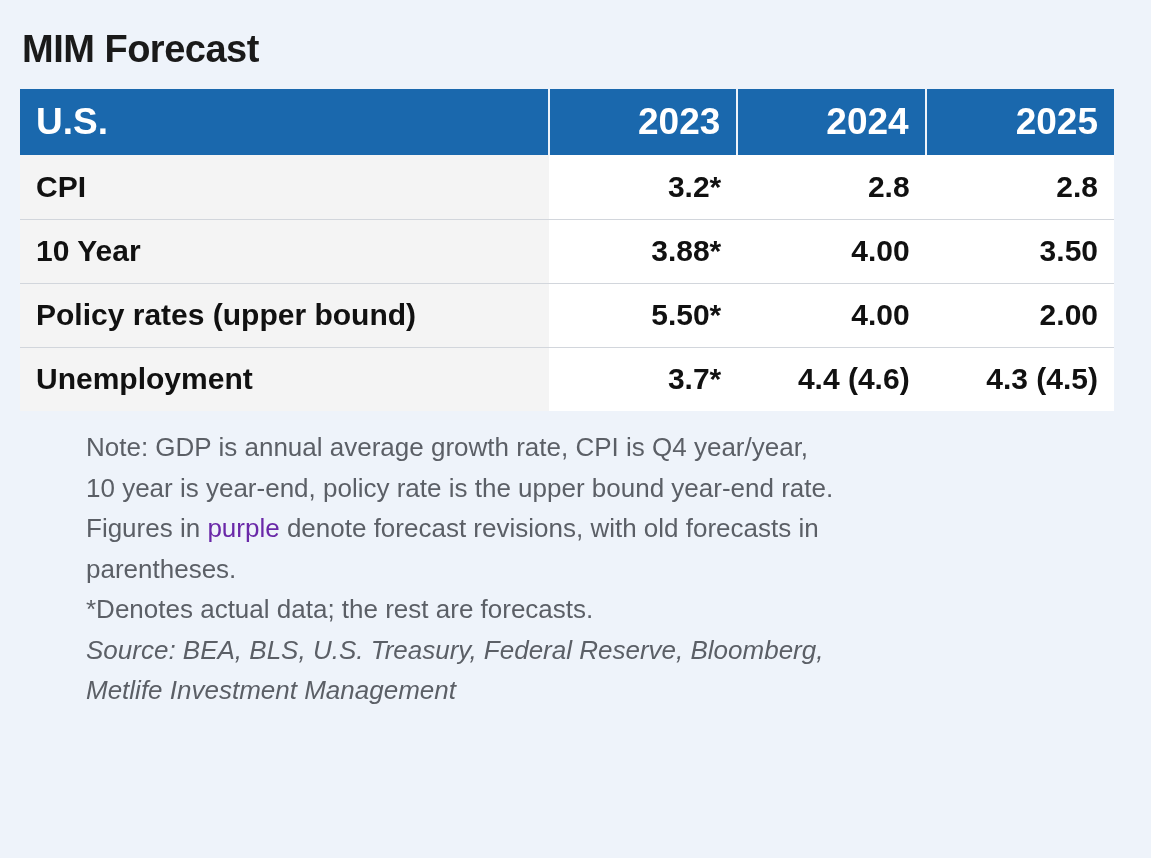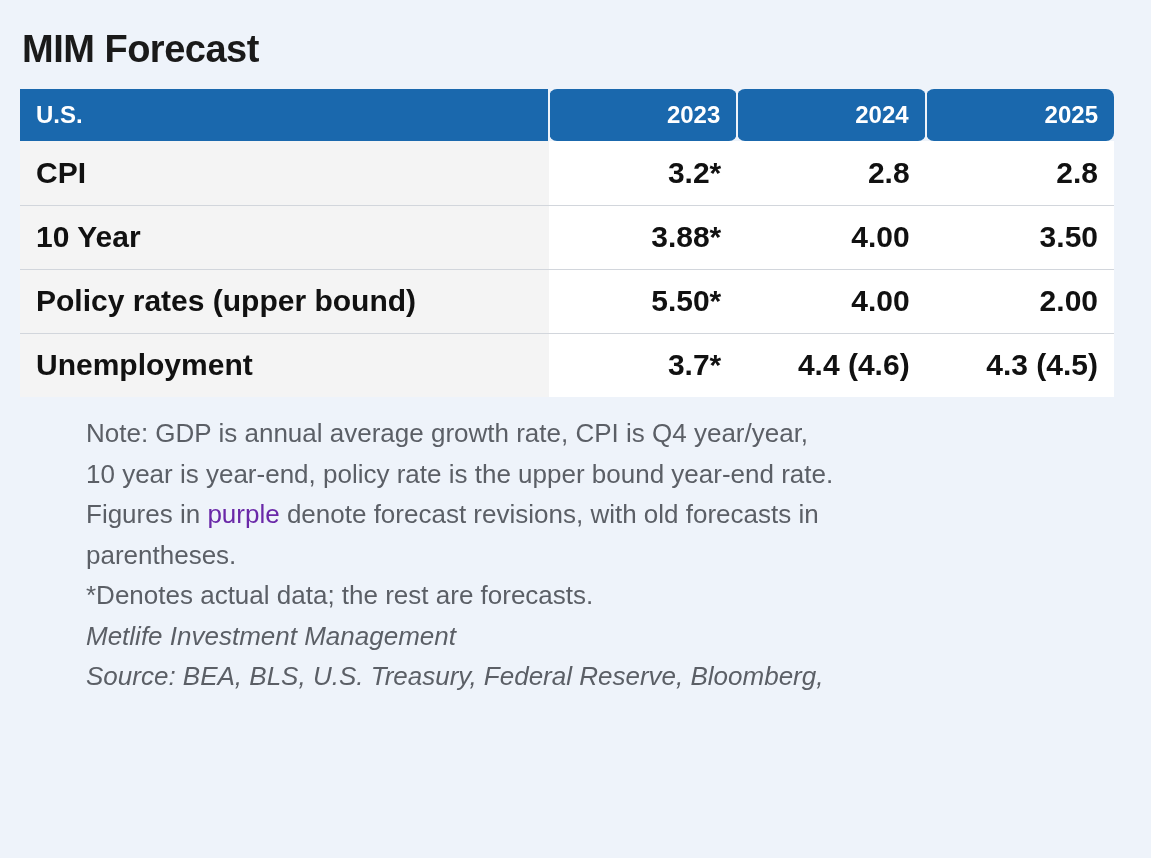--- a/index.html
+++ b/index.html
@@ -28,38 +28,37 @@
     margin: 6px 0 18px 2px;
   }
   table.forecast {
     border-collapse: collapse;
     width: 1094px;
     table-layout: fixed;
   }
   table.forecast thead th {
     background: #1a68ad;
     color: #ffffff;
-    font-size: 24px;
+    font-size: 37px;
     font-weight: bold;
     padding: 12px 16px;
     height: 42px;
     box-sizing: border-box;
     border-right: 2px solid #eef3fa;
   }
   table.forecast thead th:last-child {
     border-right: none;
   }
   th.label-col {
     text-align: left;
     width: 528px;
   }
   th.num-col {
     text-align: right;
     width: 188px;
-    border-radius: 8px;
   }
   table.forecast tbody td {
     font-size: 30px;
     font-weight: bold;
     color: #111111;
     padding: 10px 16px;
     height: 64px;
     box-sizing: border-box;
     border-bottom: 1px solid #d2d6dc;
     background: #ffffff;
@@ -138,17 +137,17 @@
       </tr>
     </tbody>
   </table>
 
   <div class="notes">
     <span class="note-line">Note: GDP is annual average growth rate, CPI is Q4 year/year,</span>
     <span class="note-line">10 year is year-end, policy rate is the upper bound year-end rate.</span>
     <span class="note-line"><span>Figures in </span><span class="purple-word">purple</span><span> denote forecast revisions, with old forecasts in</span></span>
     <span class="note-line">parentheses.</span>
     <span class="note-line">*Denotes actual data; the rest are forecasts.</span>
+    <span class="note-line source">Source: BEA, BLS, U.S. Treasury, Federal Reserve, Bloomberg,</span>
     <span class="note-line source">Metlife Investment Management</span>
-    <span class="note-line source">Source: BEA, BLS, U.S. Treasury, Federal Reserve, Bloomberg,</span>
   </div>
 
 </div>
 
 </body></html>

